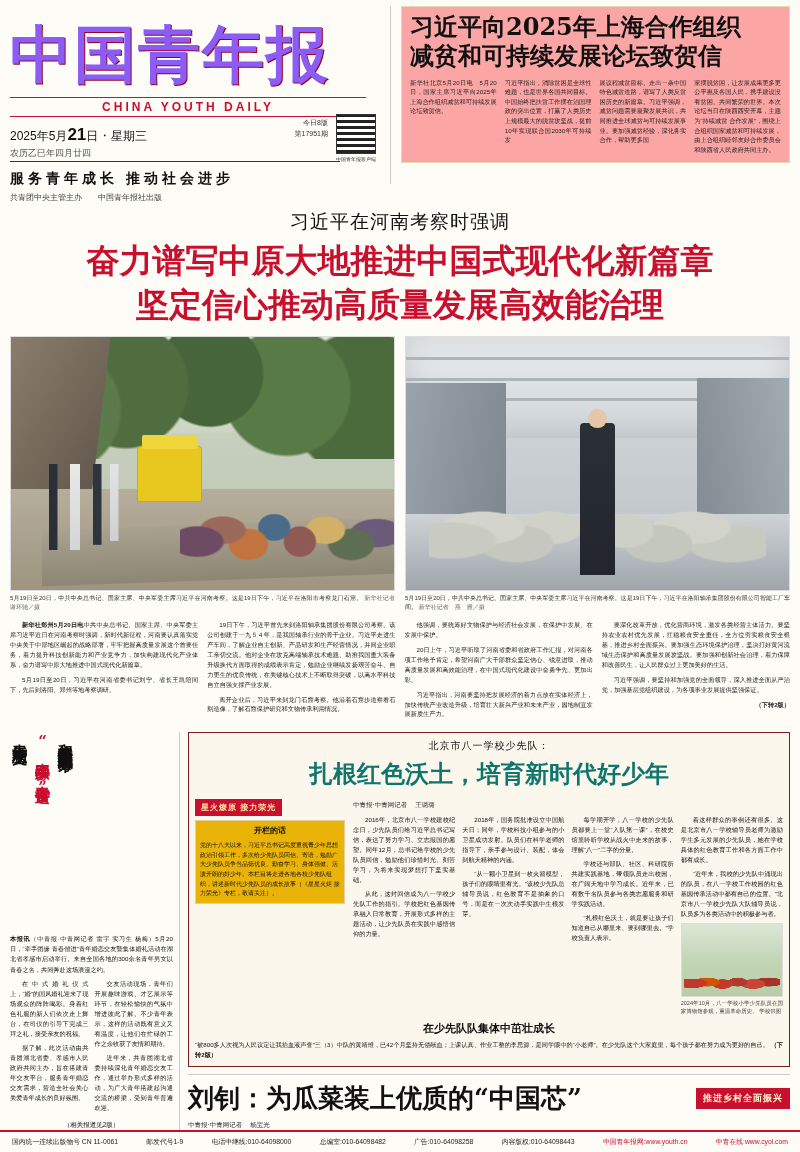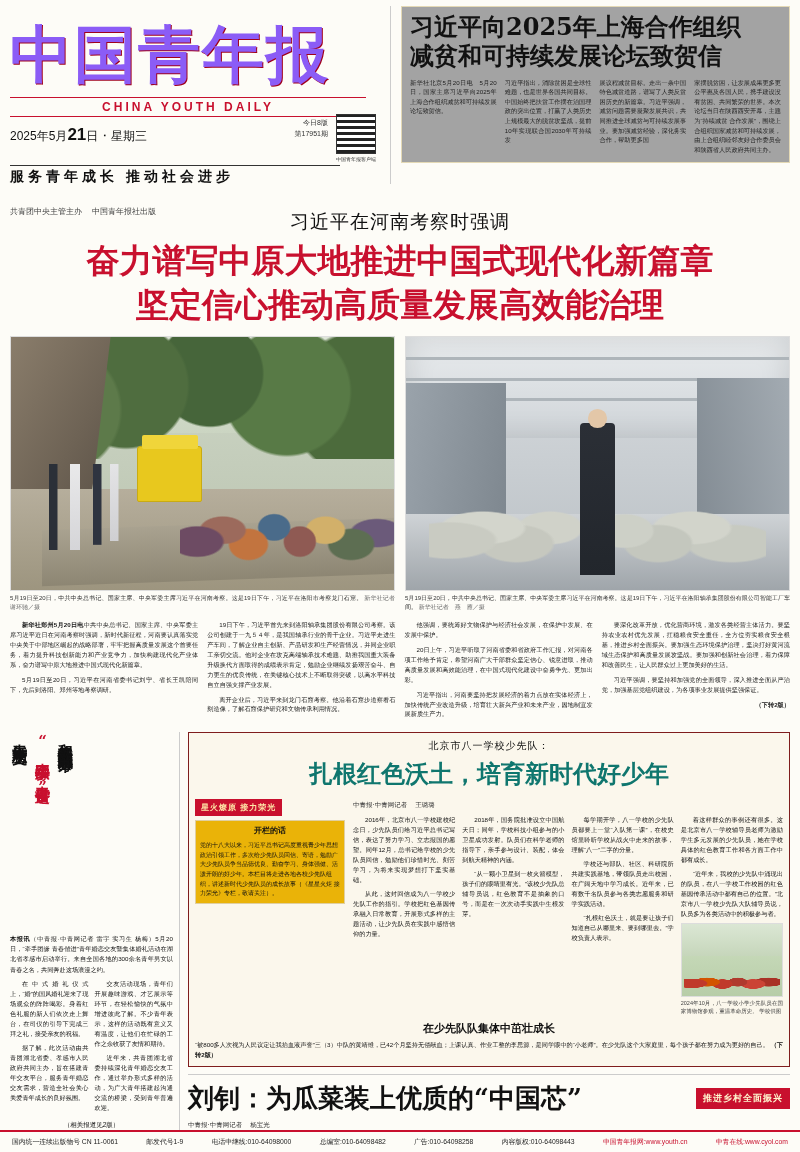--- a/index.html
+++ b/index.html
@@ -31,33 +31,33 @@
   .logo-en {
     text-align:center; color:#c8102e; font-size:12px; letter-spacing:3px;
     border-top:1px solid #c8102e; border-bottom:1px solid #c8102e;
     margin: 10px 16px 0 0; padding:2px 0; font-weight:bold;
   }
   .mh-meta { display:flex; align-items:baseline; gap:6px; margin-top:8px; font-size:11px; }
   .mh-date { font-size:12px; }
   .mh-date .big { font-size:17px; font-weight:bold; }
   .mh-lunar { font-size:9px; color:#555; margin-top:2px; }
   .mh-slogan {
-    margin-top:20px; font-size:14px; letter-spacing:4px; color:#111; font-weight:bold;
-    border-top:1px solid #333; padding-top:2px; width:330px;
-  }
-  .mh-slogan-sub { font-size:8px; color:#444; display:flex; gap:10px; margin-top:20px; }
+    margin-top:1px; font-size:14px; letter-spacing:4px; color:#111; font-weight:bold;
+    border-top:1px solid #333; padding-top:8px; width:330px;
+  }
+  .mh-slogan-sub { font-size:8px; color:#444; display:flex; gap:16px; margin-top:4px; }
   .qr { position:absolute; right:6px; top:108px; width:40px; height:40px;
         background:
           repeating-linear-gradient(0deg,#222 0 3px,#fff 3px 6px),
           repeating-linear-gradient(90deg,#222 0 3px,transparent 3px 6px);
         background-color:#fff; border:1px solid #333; }
   .qr-cap { position:absolute; right:6px; top:150px; width:40px; font-size:5px; text-align:center; color:#333; }
 
   .mh-right { flex:1; border-left:1px solid #ccc; padding-left:10px; }
-  .hl-box { background:#a3a3a3; border:1px solid #e4d9b5; padding:6px 8px 8px 8px; }
+  .hl-box { background:#fca5a5; border:1px solid #e4d9b5; padding:6px 8px 8px 8px; }
   .hl-title {
     font-family:"DejaVu Serif", serif; font-weight:bold; font-size:24px; line-height:1.2;
     color:#111; letter-spacing:0px;
   }
   .hl-cols { display:flex; gap:8px; margin-top:7px; font-size:6.2px; line-height:1.55; color:#222; text-align:justify; }
   .hl-cols div { flex:1; }
 
   
   .kicker { text-align:center; font-family:"DejaVu Serif",serif; font-size:19px; margin-top:25px; letter-spacing:1px; }
   .mainhead {
@@ -216,20 +216,21 @@
 
   <div class="masthead">
     <div class="mh-left">
       <div class="logo-cn">中国青年报</div>
       <div class="logo-en">CHINA YOUTH DAILY</div>
       <div class="mh-meta">
         <div class="mh-date">
           <span>2025年5月</span><span class="big">21</span><span>日 ･ 星期三</span>
         </div>
       </div>
+      <div class="mh-lunar">农历乙巳年四月廿四</div>
       <div class="mh-slogan">服务青年成长  推动社会进步</div>
       <div class="mh-slogan-sub">
         <span>共青团中央主管主办</span>
         <span>中国青年报社出版</span>
       </div>
       <div style="position:absolute; right:54px; top:112px; font-size:7px; color:#333; text-align:right; line-height:1.5;">
         <div>今日8版</div>
         <div>第17951期</div>
       </div>
       <div class="qr"></div>

